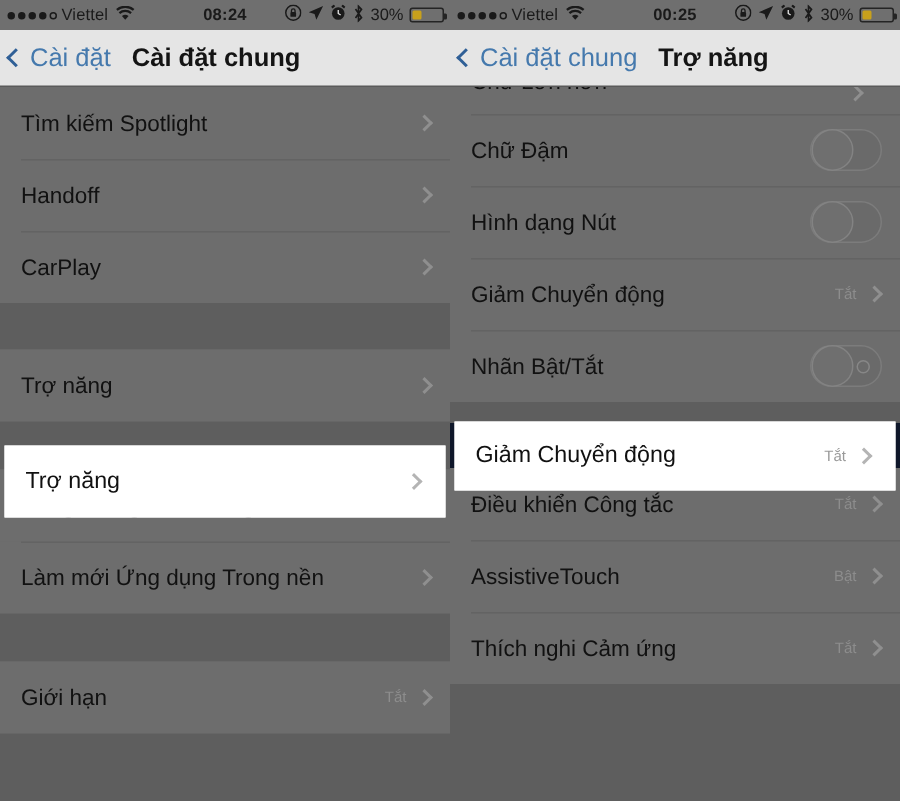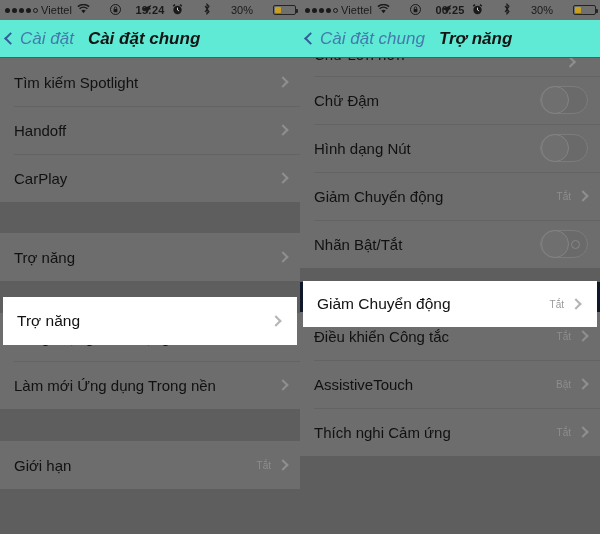--- a/index.html
+++ b/index.html
@@ -23,40 +23,39 @@
   .dots { display: flex; align-items: center; gap: 2px; }
   .dot { width: 5px; height: 5px; border-radius: 50%; background: #1a1a1a; }
   .dot.hollow { background: transparent; border: 1px solid #1a1a1a; width: 5px; height: 5px; }
   .carrier { font-size: 11px; letter-spacing: .1px; color: #1a1a1a; }
   .wifi { margin-left: 2px; }
   .sb-center {
     position: absolute; left: 0; right: 0; text-align: center;
     font-size: 11px; font-weight: bold; color: #1a1a1a; letter-spacing: .2px;
   }
   .sb-right {
-    margin-left: auto; display: flex; align-items: center; gap: 20px;
+    margin-left: auto; display: flex; align-items: center; gap: 4px;
     padding-right: 4px; position: relative; z-index: 2;
   }
   .batt-pct { font-size: 11px; color: #1a1a1a; }
   .battery {
     width: 23px; height: 10px; border: 1px solid #242424; border-radius: 2px;
     position: relative; display: flex; align-items: center; padding: 1px;
   }
   .battery::after {
     content: ""; position: absolute; right: -3px; top: 3px;
     width: 2px; height: 4px; background: #242424; border-radius: 0 1px 1px 0;
   }
   .batt-fill { height: 100%; background: #c8a11c; border-radius: 1px; }
 
   
   .navbar {
-    height: 38px; background: #5eead4;
+    height: 38px; background: #e5e5e5;
     display: flex; align-items: center; position: relative;
     border-bottom: 1px solid #5a5a5a;
-    font-style: italic;
   }
   .nav-back {
     display: flex; align-items: center; gap: 4px;
     padding-left: 6px; color: #3a6ea5; font-size: 17px; white-space: nowrap;
   }
   .chev-back {
     width: 9px; height: 9px; border-left: 2.4px solid #2f5f96;
     border-bottom: 2.4px solid #2f5f96; transform: rotate(45deg);
     margin-right: 1px; flex: none;
   }
@@ -142,21 +141,21 @@
         </span>
         <span class="carrier">Viettel</span>
         <span class="wifi">
           <svg width="13" height="10" viewBox="0 0 13 10">
               <path d="M6.5 9.2 4.3 6.6a3.6 3.6 0 0 1 4.4 0z" fill="#1a1a1a"></path>
               <path d="M2.6 4.7a6 6 0 0 1 7.8 0" stroke="#1a1a1a" stroke-width="1.5" fill="none"></path>
               <path d="M0.9 2.6a8.6 8.6 0 0 1 11.2 0" stroke="#1a1a1a" stroke-width="1.5" fill="none"></path>
             </svg>
         </span>
       </div>
-      <div class="sb-center">19:24</div>
+      <div class="sb-center">08:24</div>
       <div class="sb-right">
         <span>
           <svg width="11" height="11" viewBox="0 0 11 11">
               <circle cx="5.5" cy="5.5" r="5" stroke="#1a1a1a" stroke-width="1" fill="none"></circle>
               <rect x="3.6" y="5" width="3.8" height="3.2" rx="0.6" fill="#1a1a1a"></rect>
               <path d="M4.3 5V4.1a1.2 1.2 0 0 1 2.4 0V5" stroke="#1a1a1a" stroke-width=".9" fill="none"></path>
             </svg>
         </span>
         <span>
           <svg width="11" height="11" viewBox="0 0 11 11">

